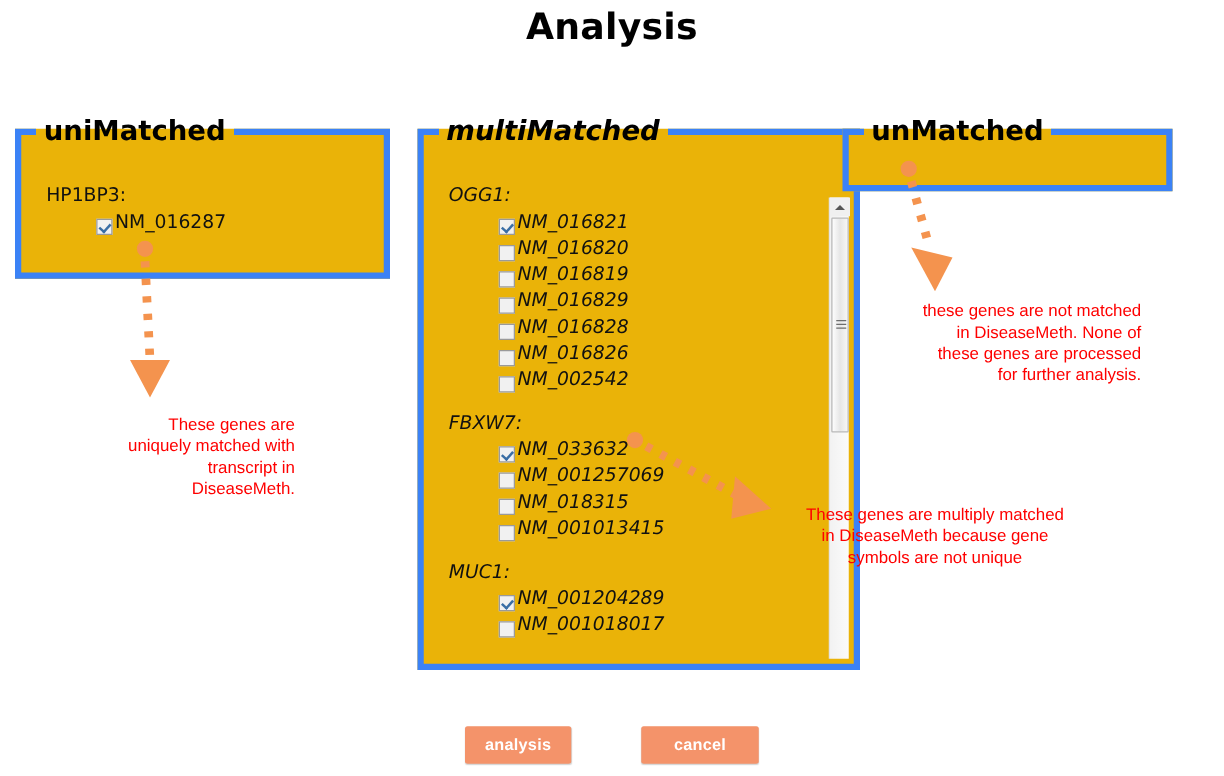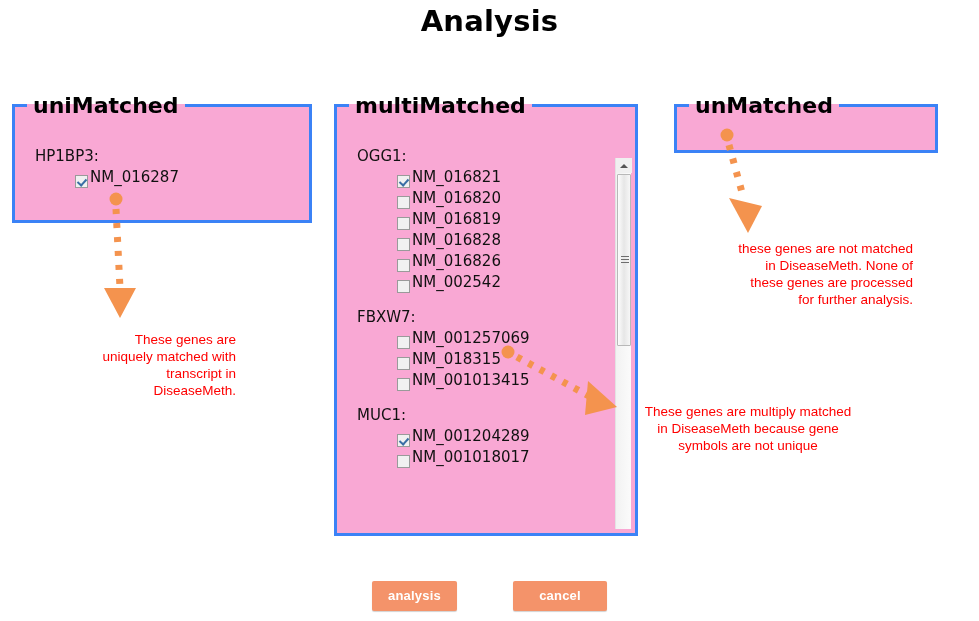--- a/index.html
+++ b/index.html
@@ -18,35 +18,35 @@
     font-family: "DejaVu Sans", sans-serif;
     font-weight: bold;
     font-size: 29px;
     color: #000;
     letter-spacing: .2px;
   }
 
   
   .panel {
     position: absolute;
-    border: 3px solid #3b82f6;
+    border: 5px solid #3b82f6;
     margin: 0;
     padding: 0;
-    background: #f9a8d4;
+    background: #eab308;
   }
   .panel > legend {
     font-family: "DejaVu Sans", sans-serif;
     font-weight: bold;
     font-size: 22px;
     color: #000;
     padding: 0 6px;
     margin-left: 12px;
   }
   #panel-uni   { left: 12px;  top: 93px;  width: 300px; height: 130px; }
-  #panel-multi { left: 334px; top: 93px;  width: 304px; height: 443px; }
+  #panel-multi { left: 334px; top: 93px;  width: 354px; height: 443px; font-style: italic; }
   #panel-un    { left: 674px; top: 93px;  width: 264px; height: 60px;  }
 
   .panel-body {
     position: relative;
     width: 100%; height: 100%;
     overflow: hidden;
     padding: 0;
   }
 
   
@@ -226,34 +226,42 @@
         <div class="transcript-row">
           <span class="cb"></span>
           <span class="transcript-label">NM_016820</span>
         </div>
         <div class="transcript-row">
           <span class="cb"></span>
           <span class="transcript-label">NM_016819</span>
         </div>
         <div class="transcript-row">
           <span class="cb"></span>
+          <span class="transcript-label">NM_016829</span>
+        </div>
+        <div class="transcript-row">
+          <span class="cb"></span>
           <span class="transcript-label">NM_016828</span>
         </div>
         <div class="transcript-row">
           <span class="cb"></span>
           <span class="transcript-label">NM_016826</span>
         </div>
         <div class="transcript-row">
           <span class="cb"></span>
           <span class="transcript-label">NM_002542</span>
         </div>
       </div>
 
       <div class="gene-group">
         <div class="gene-symbol">FBXW7:</div>
+        <div class="transcript-row">
+          <span class="cb checked"></span>
+          <span class="transcript-label">NM_033632</span>
+        </div>
         <div class="transcript-row">
           <span class="cb"></span>
           <span class="transcript-label">NM_001257069</span>
         </div>
         <div class="transcript-row">
           <span class="cb"></span>
           <span class="transcript-label">NM_018315</span>
         </div>
         <div class="transcript-row">
           <span class="cb"></span>

